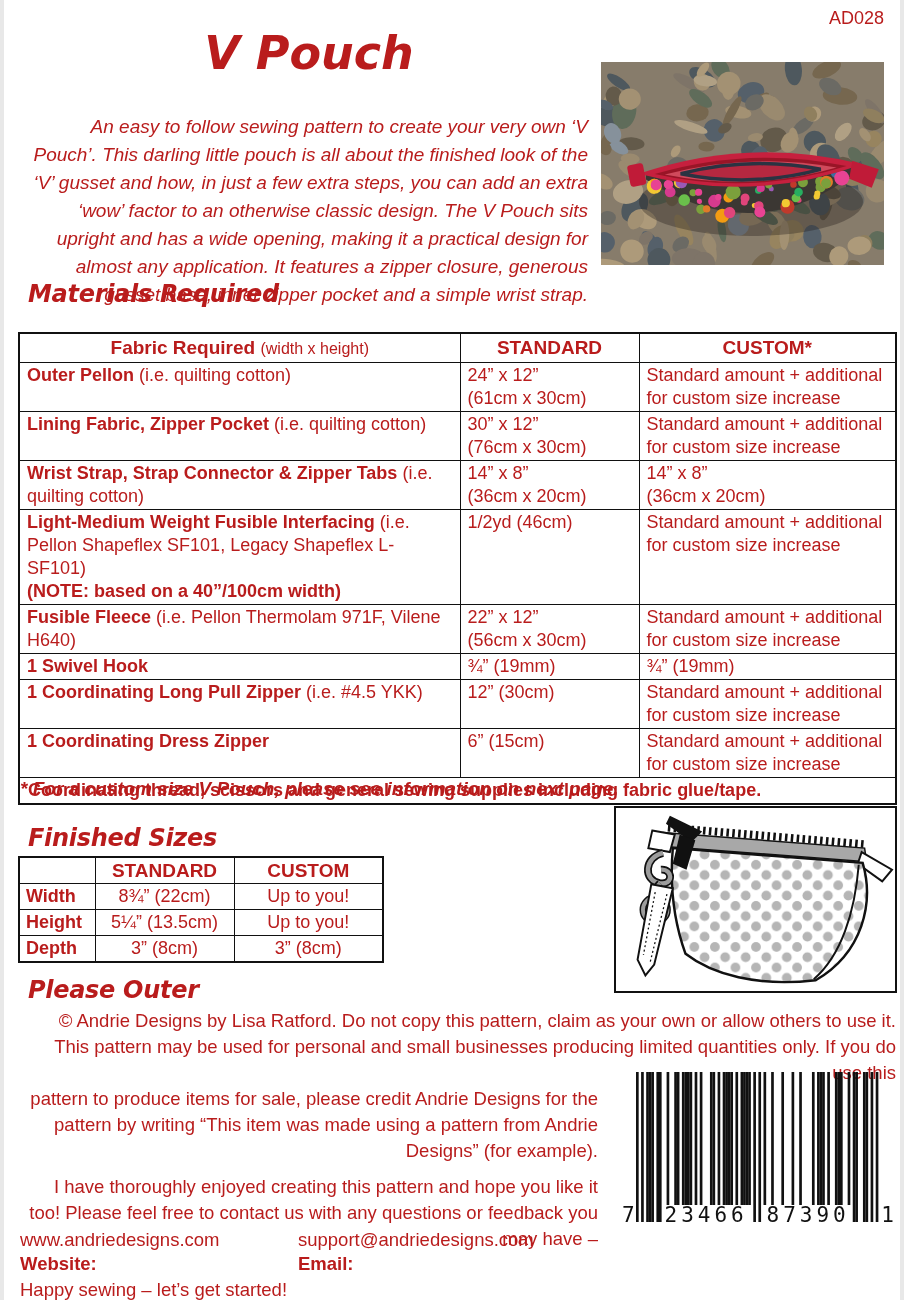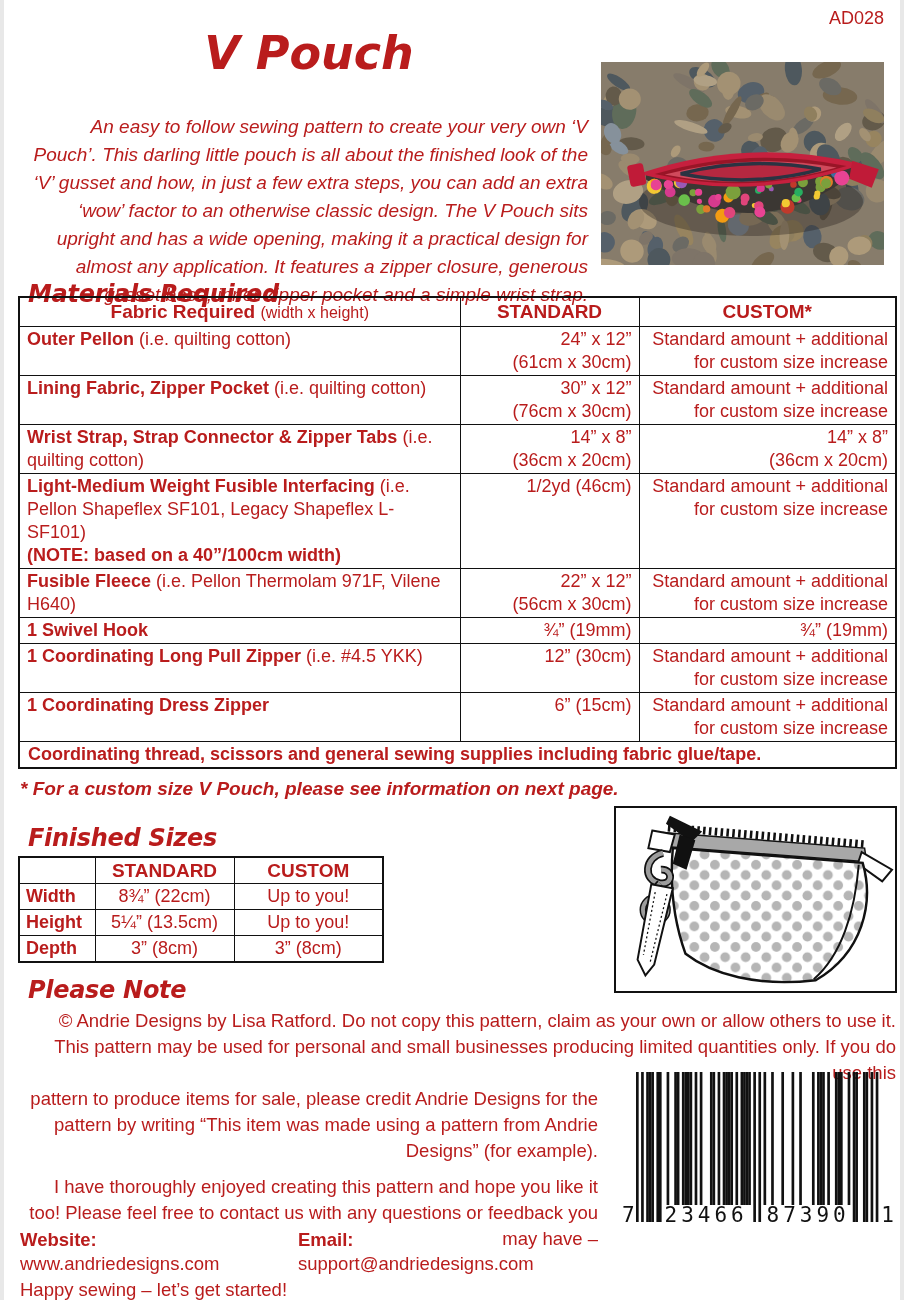--- a/index.html
+++ b/index.html
@@ -11,26 +11,26 @@
   .intro{position:absolute;top:113px;left:24px;width:560px;margin:0;text-align:right;
          font-style:italic;font-size:19px;line-height:28px;}
   .photo{position:absolute;left:597px;top:62px;width:283px;height:203px;}
   .photo svg{display:block;}
   h2.sec{position:absolute;margin:0;font-family:"DejaVu Sans",sans-serif;
          font-size:24px;font-style:italic;font-weight:bold;letter-spacing:-0.3px;}
   .mats-h{left:24px;top:280px;}
   .fin-h{left:24px;top:824px;}
   .note-h{left:24px;top:976px;}
   table{border-collapse:collapse;}
-  .mats{position:absolute;left:14px;top:296px;width:877px;font-size:18px;line-height:23px;
+  .mats{position:absolute;left:14px;top:332px;width:877px;font-size:18px;line-height:23px;
         border:2px solid #111;table-layout:fixed;}
   .mats th,.mats td{border:1.5px solid #111;padding:1px 7px;vertical-align:top;}
   .mats th{text-align:center;font-size:19px;padding:2px 4px;}
   .mats .w1{width:441px;}.mats .w2{width:179px;}.mats .w3{width:257px;}
-  .mats .cc{text-align:right;}
+  .mats .cc{text-align:left;}
   .b{font-weight:bold;}
   .sub{font-weight:normal;font-size:16px;}
   .pre{white-space:pre-line;}
   .mnote:empty{display:none;}
   .note2{display:block;font-weight:bold;}
   .note2:empty{display:none;}
   .tfoot td{font-weight:bold;padding:1px 8px;}
   .footnote{position:absolute;left:16px;top:778px;margin:0;font-size:19px;
             font-weight:bold;font-style:italic;}
   .fin{position:absolute;left:14px;top:856px;width:364px;font-size:18px;line-height:23px;
@@ -394,36 +394,36 @@
       <circle cx="39" cy="104" r="12.5" stroke="#111" stroke-width="7" fill="none"></circle>
       <circle cx="39" cy="104" r="12.5" stroke="#9d9d9d" stroke-width="4" fill="none"></circle>
       <path d="M 35,78 L 57,82 L 38,160 L 29,171 L 21,155 Z" fill="#fff" stroke="#111" stroke-width="2"></path>
       <path d="M 39,86 L 27,150" stroke="#111" stroke-width="1.3" stroke-dasharray="2 2.6" fill="none"></path>
       <path d="M 51,88 L 34,157" stroke="#111" stroke-width="1.3" stroke-dasharray="2 2.6" fill="none"></path>
       <polygon points="54,8 87,24 76,35 50,16" fill="#111"></polygon>
       <polygon points="64,27 80,33 71,63 57,57" fill="#111"></polygon>
     </svg>
   </div>
 
-  <h2 class="sec note-h">Please Note</h2>
+  <h2 class="sec note-h">Please Outer</h2>
 
   <div class="bottom">
     <p class="p1a">© Andrie Designs by Lisa Ratford. Do not copy this pattern, claim as your own or allow others to use it. This pattern may be used for personal and small businesses producing limited quantities only. If you do use this</p>
     <p class="p1b">pattern to produce items for sale, please credit Andrie Designs for the pattern by writing “This item was made using a pattern from Andrie Designs” (for example).</p>
     <p class="p2">I have thoroughly enjoyed creating this pattern and hope you like it too! Please feel free to contact us with any questions or feedback you may have –</p>
   </div>
 
   <div class="contact">
     <div class="crow">
+      <span class="ccol1">www.andriedesigns.com</span>
+      <span>support@andriedesigns.com</span>
+    </div>
+    <div class="crow">
       <span class="ccol1 b">Website:</span>
       <span class="b">Email:</span>
-    </div>
-    <div class="crow">
-      <span class="ccol1">www.andriedesigns.com</span>
-      <span>support@andriedesigns.com</span>
     </div>
     <div class="closing">Happy sewing – let’s get started!</div>
   </div>
 
   <div class="barcode">
     <svg id="barcode-svg" viewBox="0 0 272 168" width="272" height="168">
         <rect x="14.00" y="0" width="2.67" height="150" fill="#111"></rect>
         <rect x="19.10" y="0" width="2.67" height="150" fill="#111"></rect>
         <rect x="24.20" y="0" width="2.67" height="150" fill="#111"></rect>
         <rect x="26.75" y="0" width="2.67" height="150" fill="#111"></rect>

